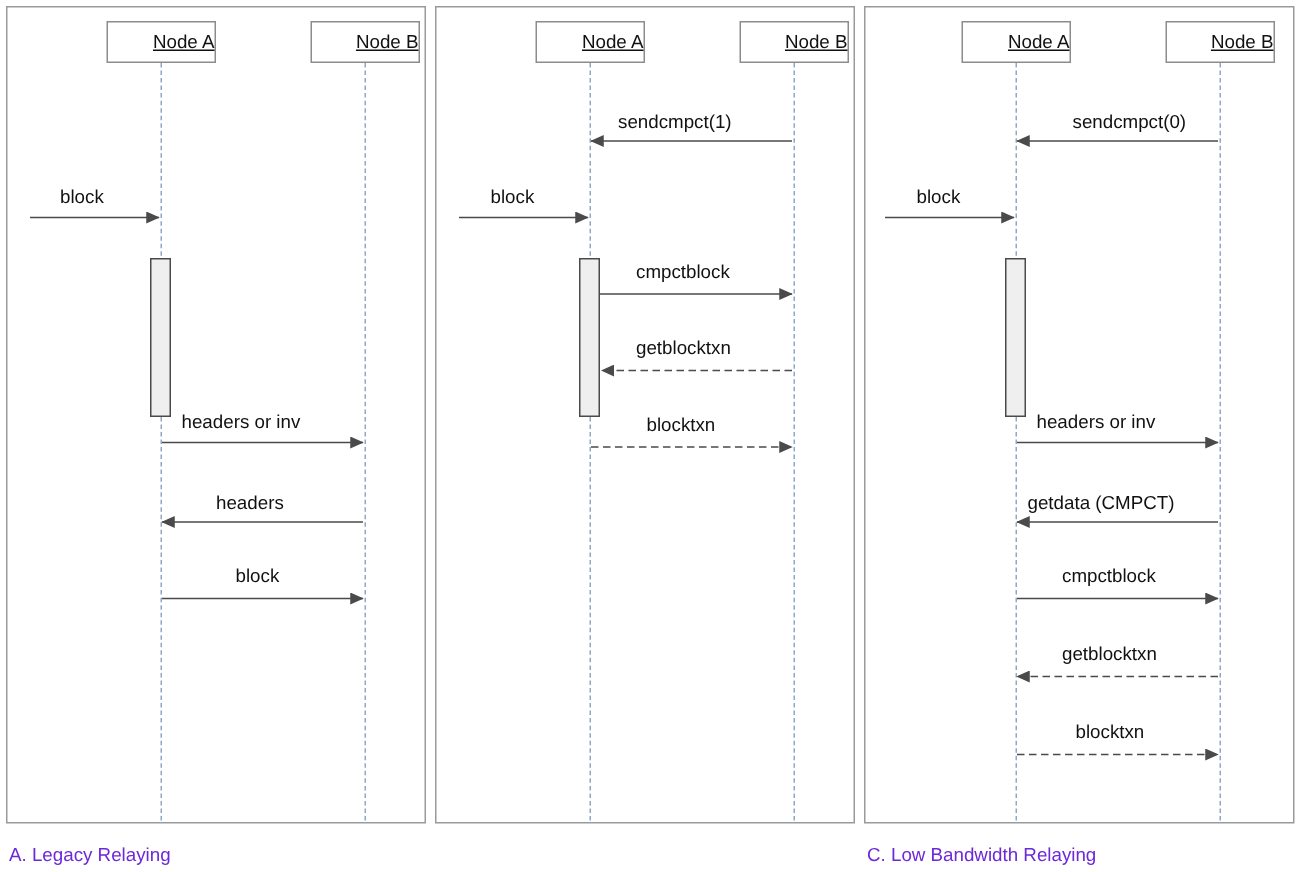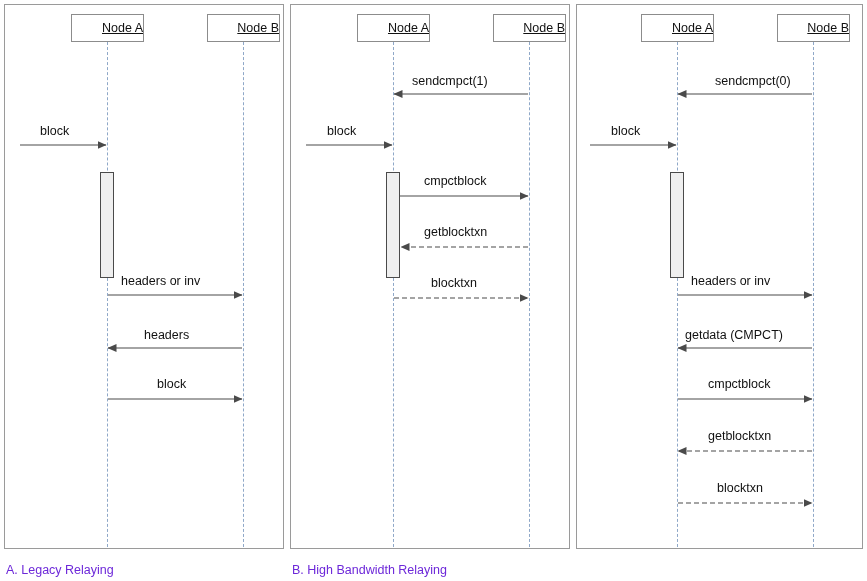--- a/index.html
+++ b/index.html
@@ -180,15 +180,15 @@
       <line x1="590" y1="145" x2="676" y2="145"></line>
       <line x1="678" y1="295" x2="812" y2="295"></line>
       <line x1="812" y1="348" x2="678" y2="348"></line>
       <line x1="678" y1="399" x2="812" y2="399"></line>
       <line x1="812" y1="451" x2="678" y2="451" stroke-dasharray="5,3"></line>
       <line x1="678" y1="503" x2="812" y2="503" stroke-dasharray="5,3"></line>
     </g>
   </svg>
 
   <div class="caption caption-a">A. Legacy Relaying</div>
-  <div class="caption caption-b">B. High Bandwidth Relaying</div>
+  <div class="caption caption-c">C. Low Bandwidth Relaying</div>
 
 </div>
 
 </body></html>

